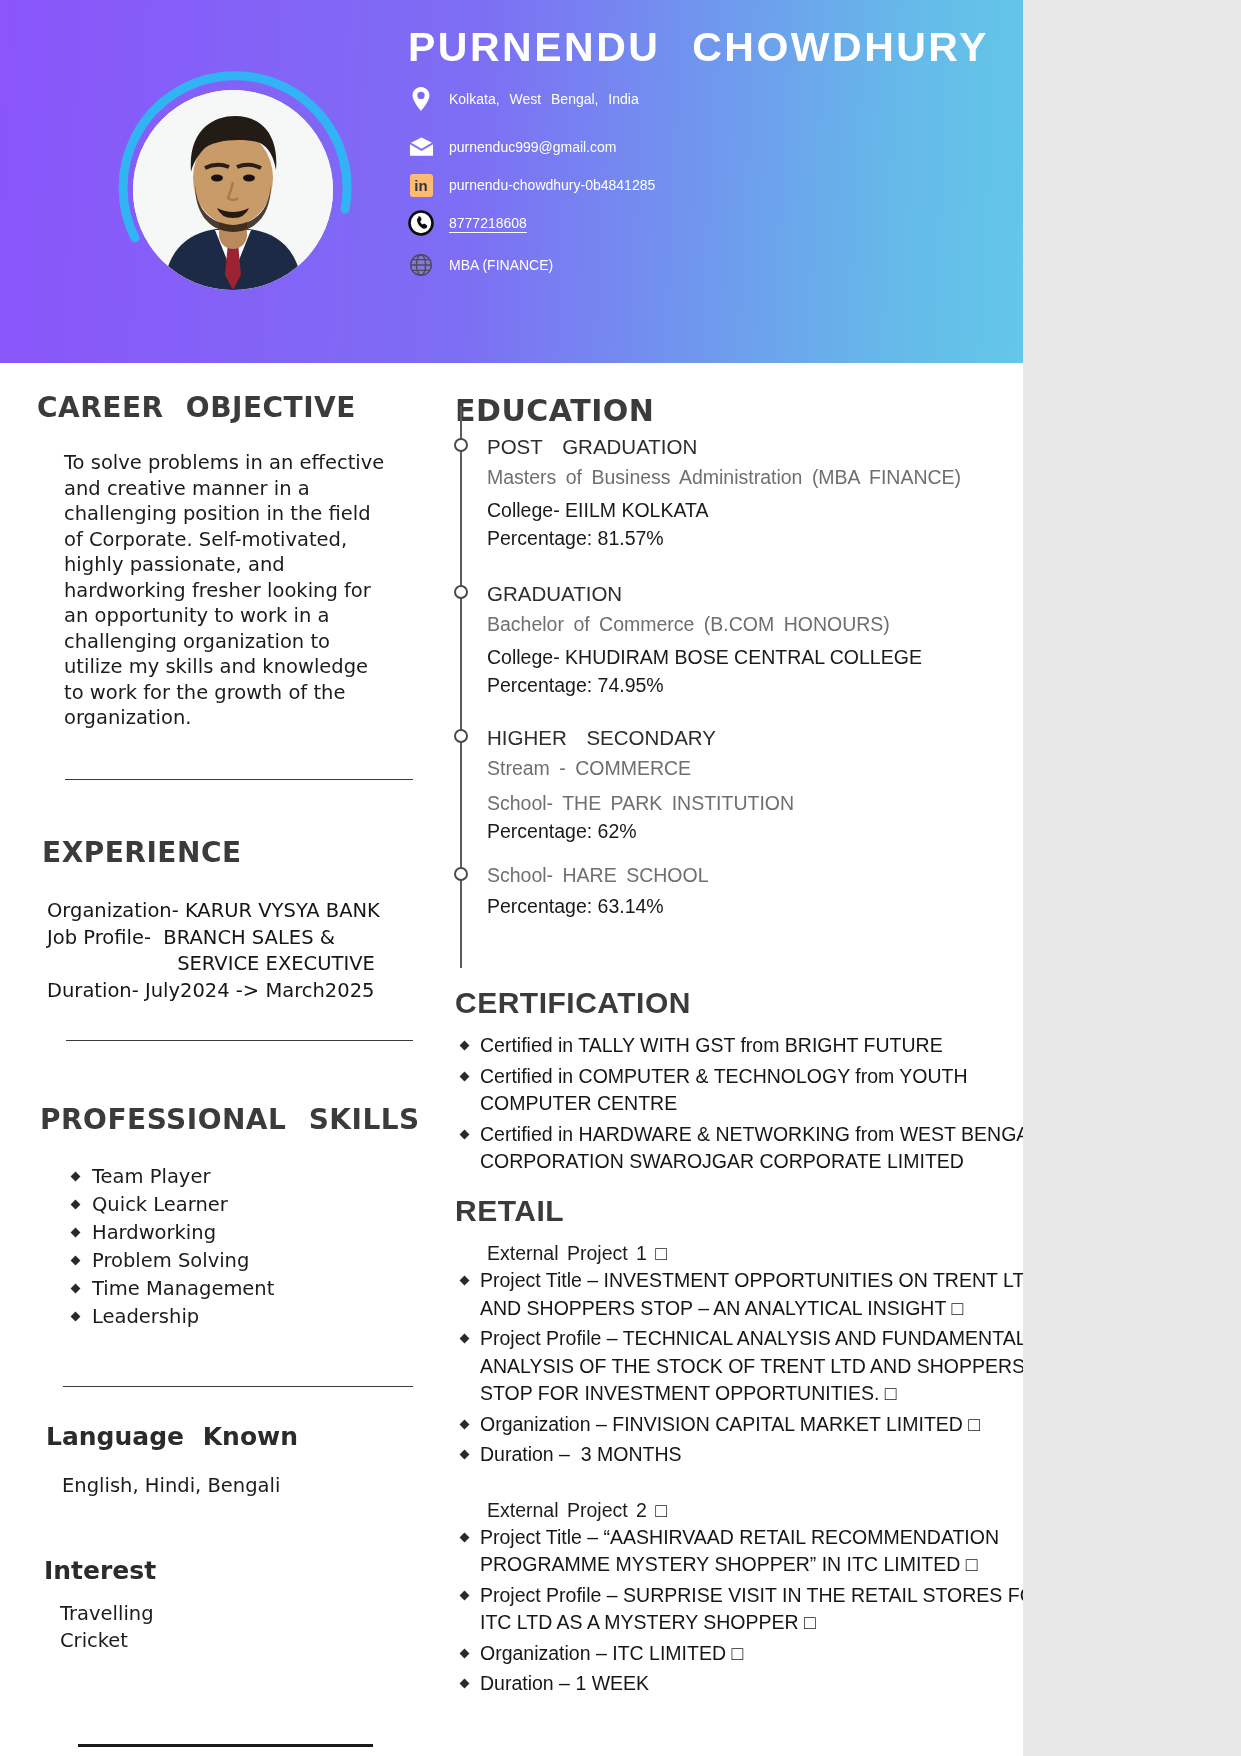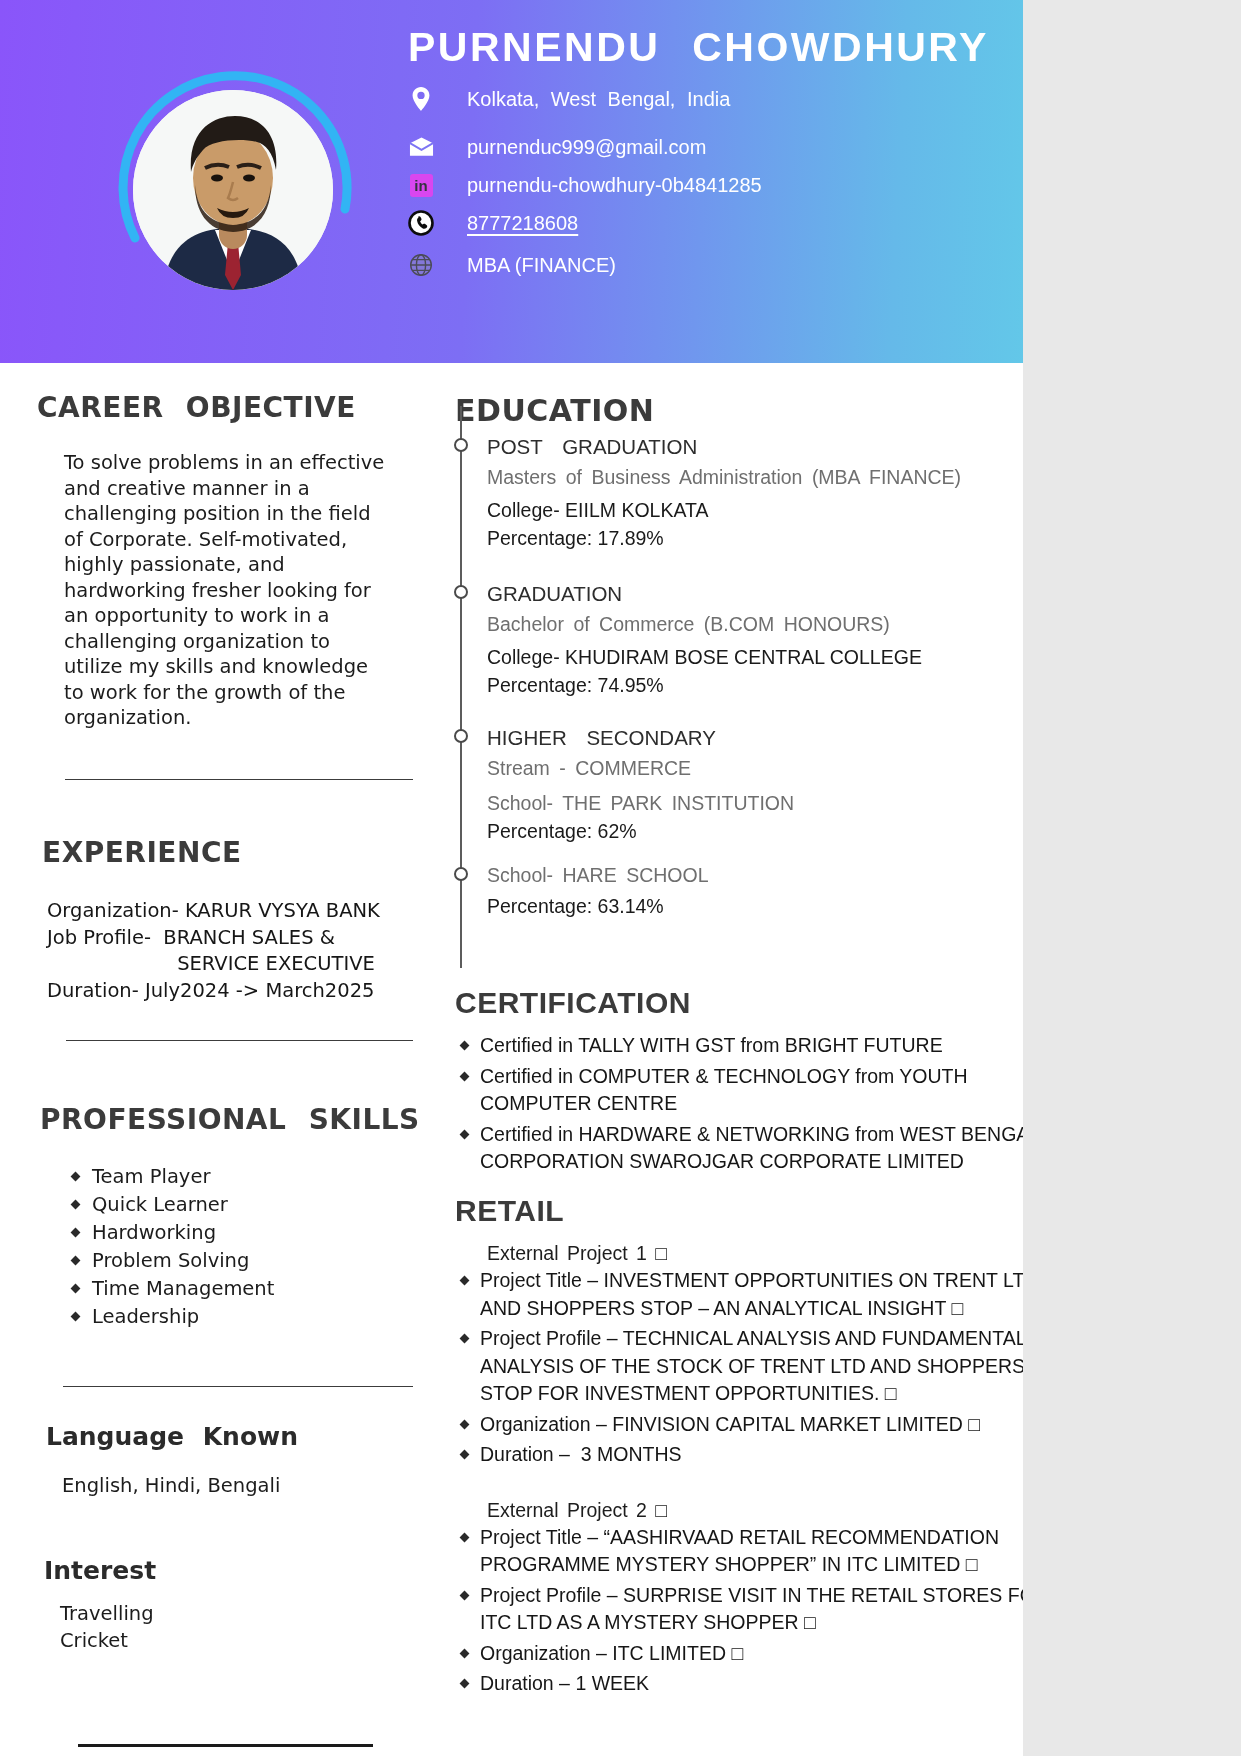--- a/index.html
+++ b/index.html
@@ -7,29 +7,29 @@
         font-family:"DejaVu Sans",sans-serif;color:#1e1e1e;}
   
   .banner{position:absolute;left:0;top:0;width:1241px;height:363px;
           background:linear-gradient(93deg,#8a55fa 0%,#7d6ef4 38%,#65b9e9 72%,#5fdfe8 100%);}
   .arc{position:absolute;left:113px;top:68px;width:244px;height:244px;}
   .photo{position:absolute;left:133px;top:90px;width:200px;height:200px;border-radius:50%;
          overflow:hidden;background:#f6f8f7;}
   .name{position:absolute;left:408px;top:24px;font-size:41px;font-weight:bold;color:#ffffff;
         font-family:"Liberation Sans",sans-serif;letter-spacing:2.5px;word-spacing:18px;white-space:nowrap;}
   .contact{position:absolute;left:408px;width:700px;display:flex;align-items:center;color:#ffffff;}
-  .contact .txt{font-size:20px;font-family:"Liberation Sans",sans-serif;margin-left:33px;}
+  .contact .txt{font-size:14px;font-family:"Liberation Sans",sans-serif;margin-left:15px;}
   .row-location{top:86px;}  .row-location .txt{word-spacing:6px;}
   .row-email{top:134px;}
   .row-linkedin{top:172px;}
   .row-phone{top:210px;}
   .row-degree{top:252px;}
   .phone-link{color:#ffffff;text-decoration:underline;text-underline-offset:4px;cursor:pointer;}
   .icn{width:26px;height:26px;flex:0 0 26px;display:flex;align-items:center;justify-content:center;}
-  .li-badge{width:23px;height:23px;background:#d946ef;border-radius:3px;color:#333340;
+  .li-badge{width:23px;height:23px;background:#fdba74;border-radius:3px;color:#333340;
             font-weight:bold;font-size:15px;display:flex;align-items:center;justify-content:center;
             font-family:"Liberation Sans",sans-serif;}
   
   .h-big{font-weight:bold;color:#3b3b3b;letter-spacing:0.5px;white-space:nowrap;}
   .h-left{font-size:28px;word-spacing:12px;}
   .h-right{font-size:30px;}
   .h-small{font-size:25px;font-weight:bold;color:#2b2b2b;word-spacing:10px;}
   
   .abs{position:absolute;}
   .objective-body{white-space:pre-wrap;font-size:19.5px;line-height:25.5px;color:#1c1c1c;}
@@ -224,21 +224,21 @@
   <div class="tl-line"></div>
   <div class="tl-dot" style="top:438px;"></div>
   <div class="tl-dot" style="top:585px;"></div>
   <div class="tl-dot" style="top:729px;"></div>
   <div class="tl-dot" style="top:867px;"></div>
 
   <div class="edu" style="top:435px;">
     <div class="edu-title">POST GRADUATION</div>
     <div class="edu-sub">Masters of Business Administration (MBA FINANCE)</div>
     <div class="edu-line">College- EIILM KOLKATA</div>
-    <div class="edu-line">Percentage: 17.89%</div>
+    <div class="edu-line">Percentage: 81.57%</div>
   </div>
 
   <div class="edu" style="top:582px;">
     <div class="edu-title">GRADUATION</div>
     <div class="edu-sub">Bachelor of Commerce (B.COM HONOURS)</div>
     <div class="edu-line">College- KHUDIRAM BOSE CENTRAL COLLEGE</div>
     <div class="edu-line">Percentage: 74.95%</div>
   </div>
 
   <div class="edu" style="top:726px;">

